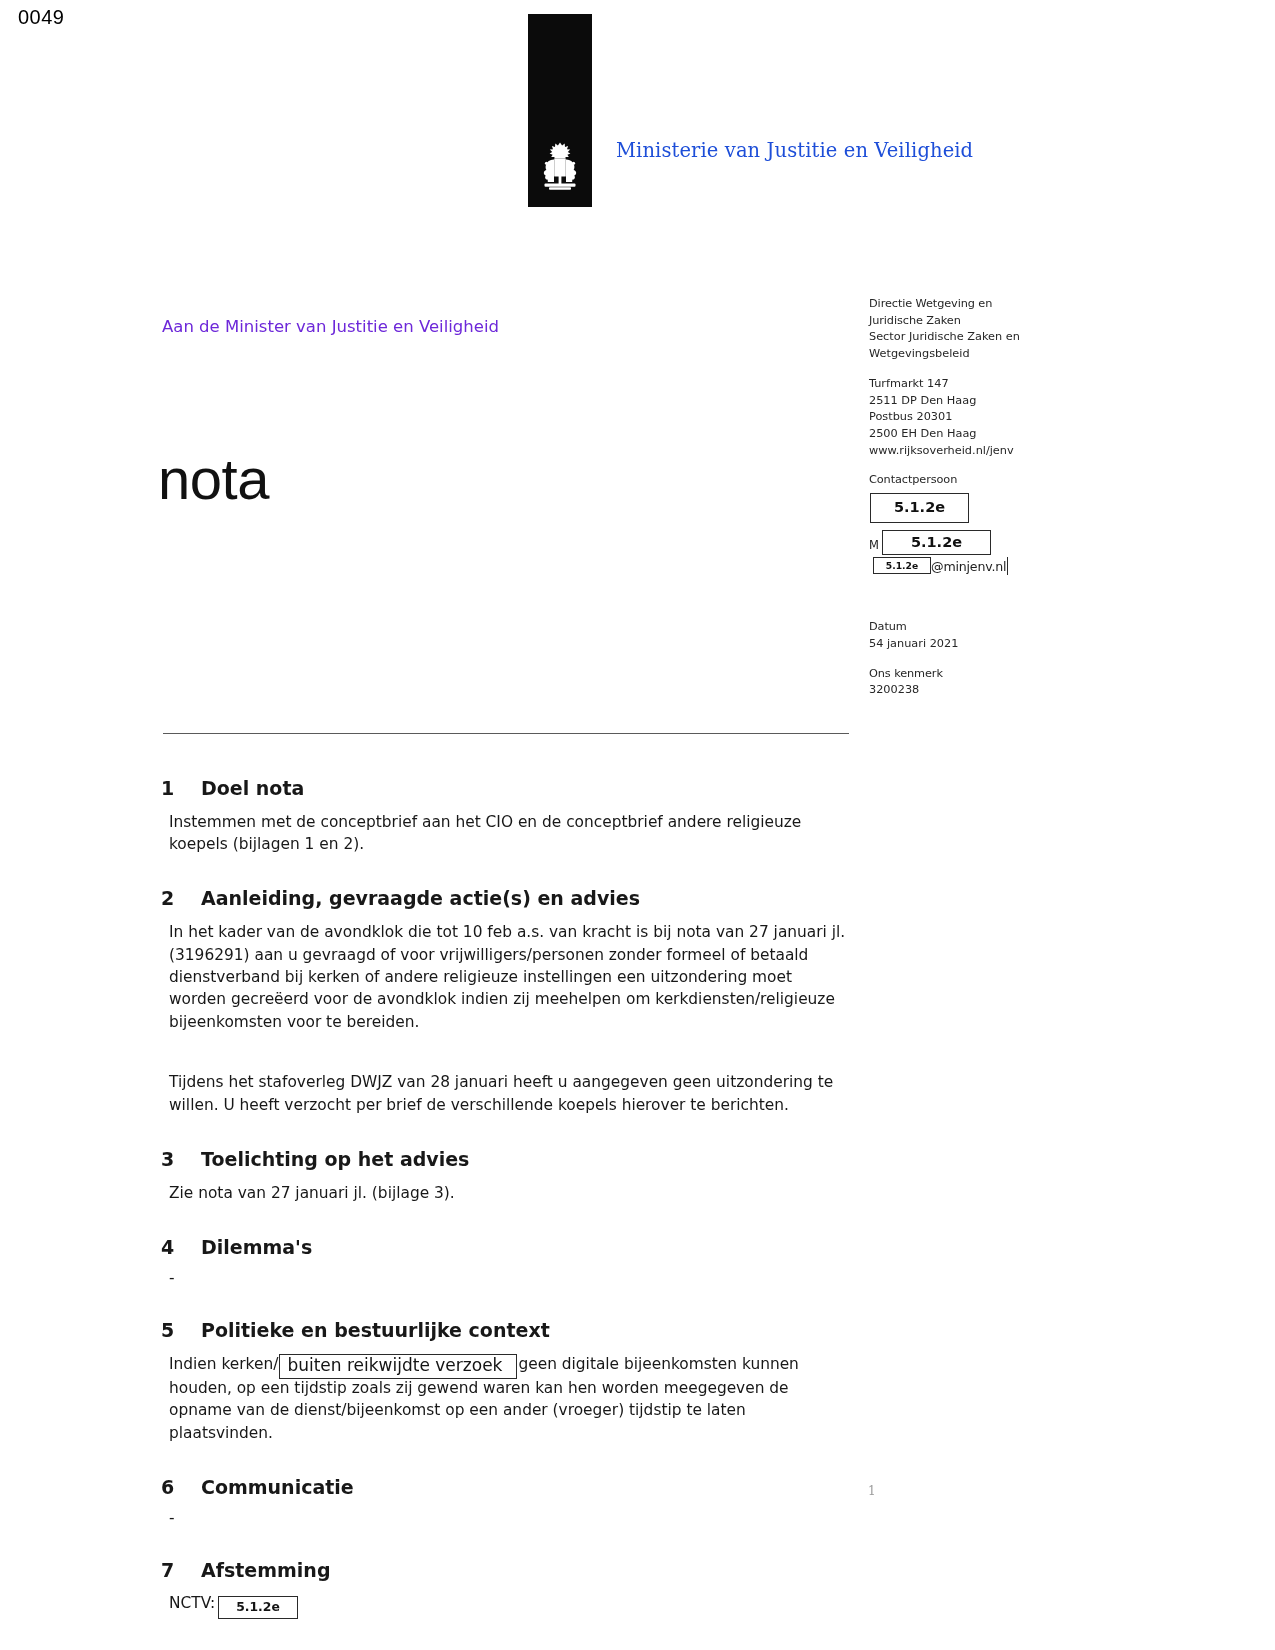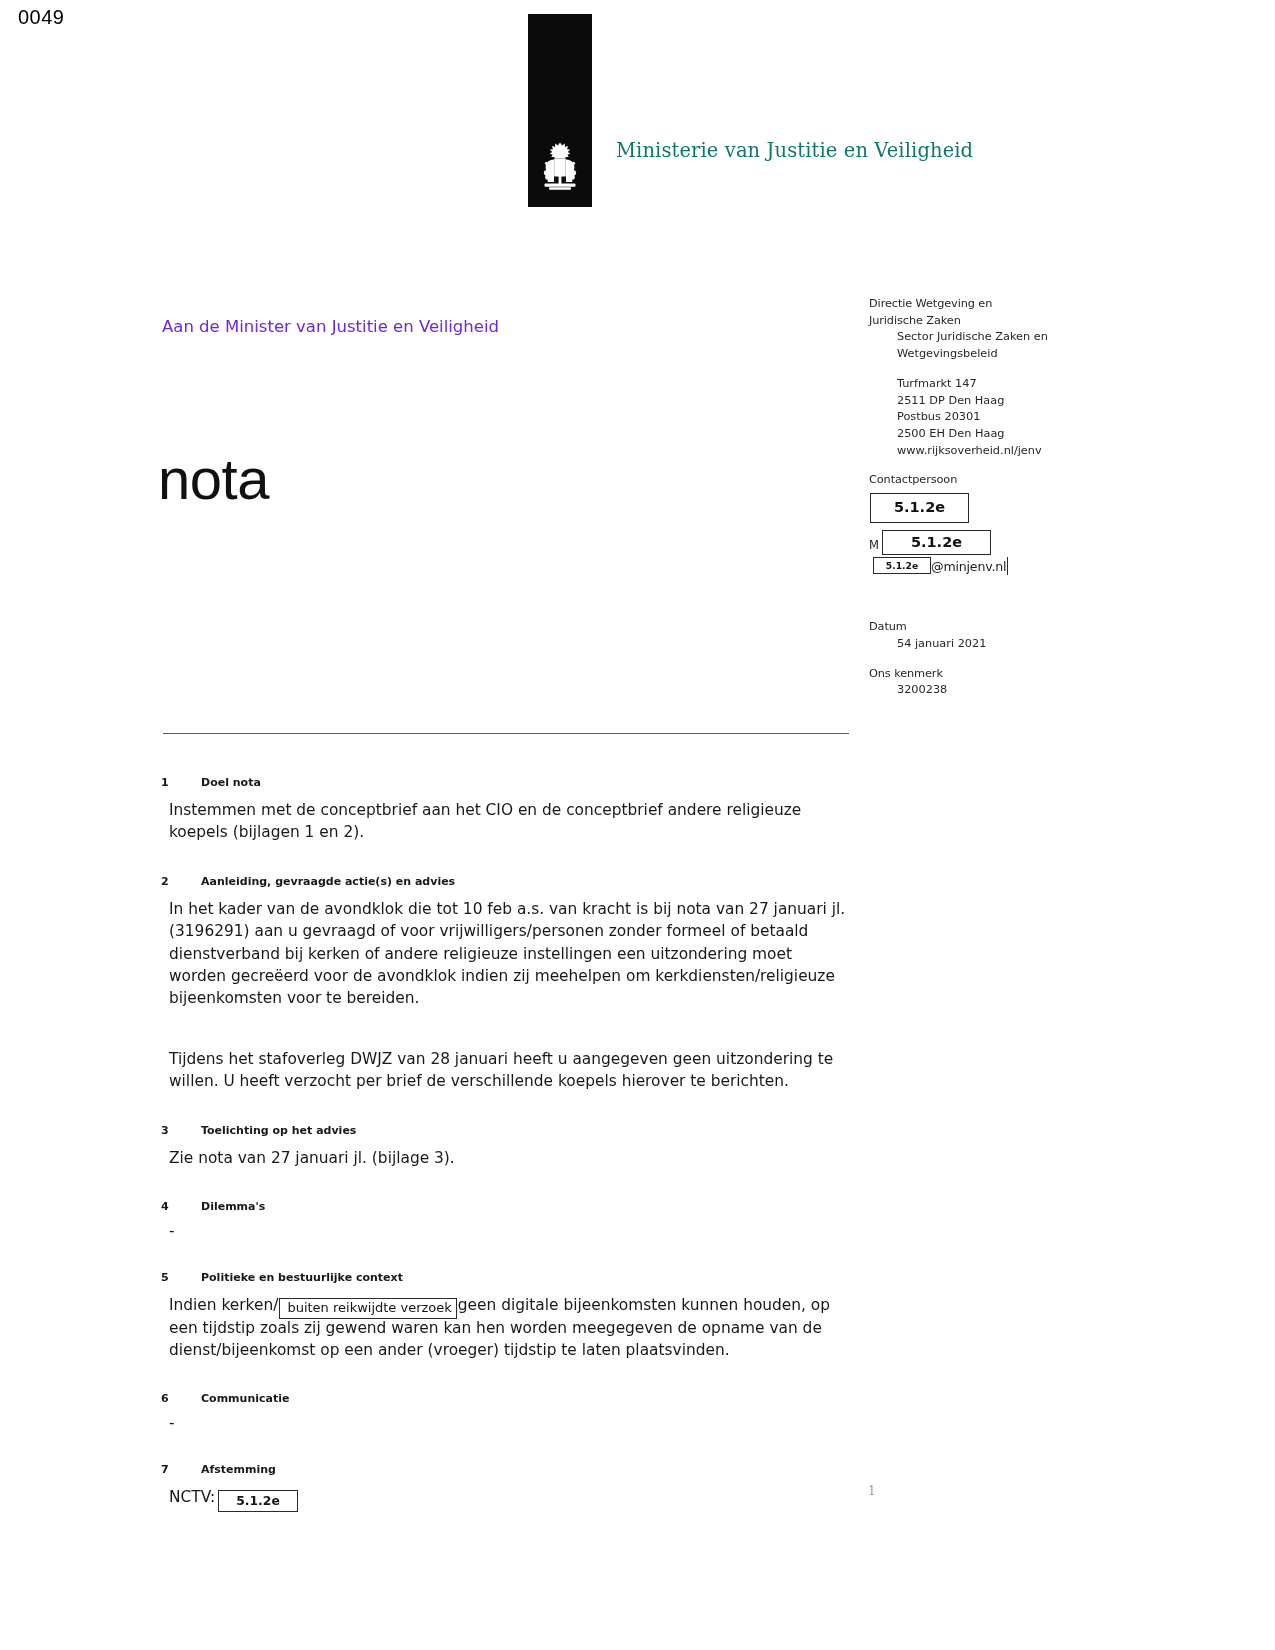--- a/index.html
+++ b/index.html
@@ -43,21 +43,21 @@
     transform: translateX(-50%);
     width: 46px;
     height: 52px;
   }
   .ministry-name {
     position: absolute;
     left: 616px;
     top: 139px;
     font-family: "DejaVu Serif", serif;
     font-size: 19.5px;
-    color: #0f766e;
+    color: #1d4ed8;
     letter-spacing: 0.1px;
     white-space: nowrap;
   }
 
   
   .addressee {
     position: absolute;
     left: 162px;
     top: 317px;
     font-family: "DejaVu Sans", sans-serif;
@@ -90,21 +90,21 @@
     font-size: 11.3px;
     line-height: 1.48;
     color: #262626;
   }
   .meta b, .meta .b {
     font-weight: normal;
     display: block;
     letter-spacing: -0.1px;
   }
   .meta .grp { margin-bottom: 13px; }
-  .meta .line { display: block; white-space: nowrap; margin-left: 28px; }
+  .meta .line { display: block; white-space: nowrap; }
 
   
   .redbox {
     display: inline-block;
     border: 1.4px solid #2a2a2a;
     background: #ffffff;
     text-align: center;
     font-family: "DejaVu Sans", sans-serif;
     color: #111;
     line-height: 1;
@@ -192,39 +192,39 @@
     left: 161px;
     top: 775px;
     width: 700px;
     font-family: "DejaVu Sans", sans-serif;
     font-size: 15.4px;
     line-height: 1.455;
     color: #181818;
   }
   .sec-head {
     font-weight: bold;
-    font-size: 11px;
+    font-size: 19px;
     margin-bottom: 1px;
     white-space: nowrap;
   }
   .sec-head .num {
     display: inline-block;
     width: 40px;
   }
   .sec-body { margin: 8px; }
   .gap { height: 22px; }
   .dash { line-height: 1.1; font-size: 15.4px; }
 
   
   .rb-inline {
     display: inline-block;
     border: 1.3px solid #2a2a2a;
     background: #fff;
-    font-size: 13px;
-    padding: 2px 4px 3px 7px;
+    font-size: 17px;
+    padding: 2px 14px 3px 7px;
     line-height: 1.05;
     vertical-align: baseline;
     position: relative;
     top: 2px;
     margin: 0 1px;
     color: #141414;
   }
   .rb-nctv {
     display: inline-block;
     border: 1.3px solid #2a2a2a;

